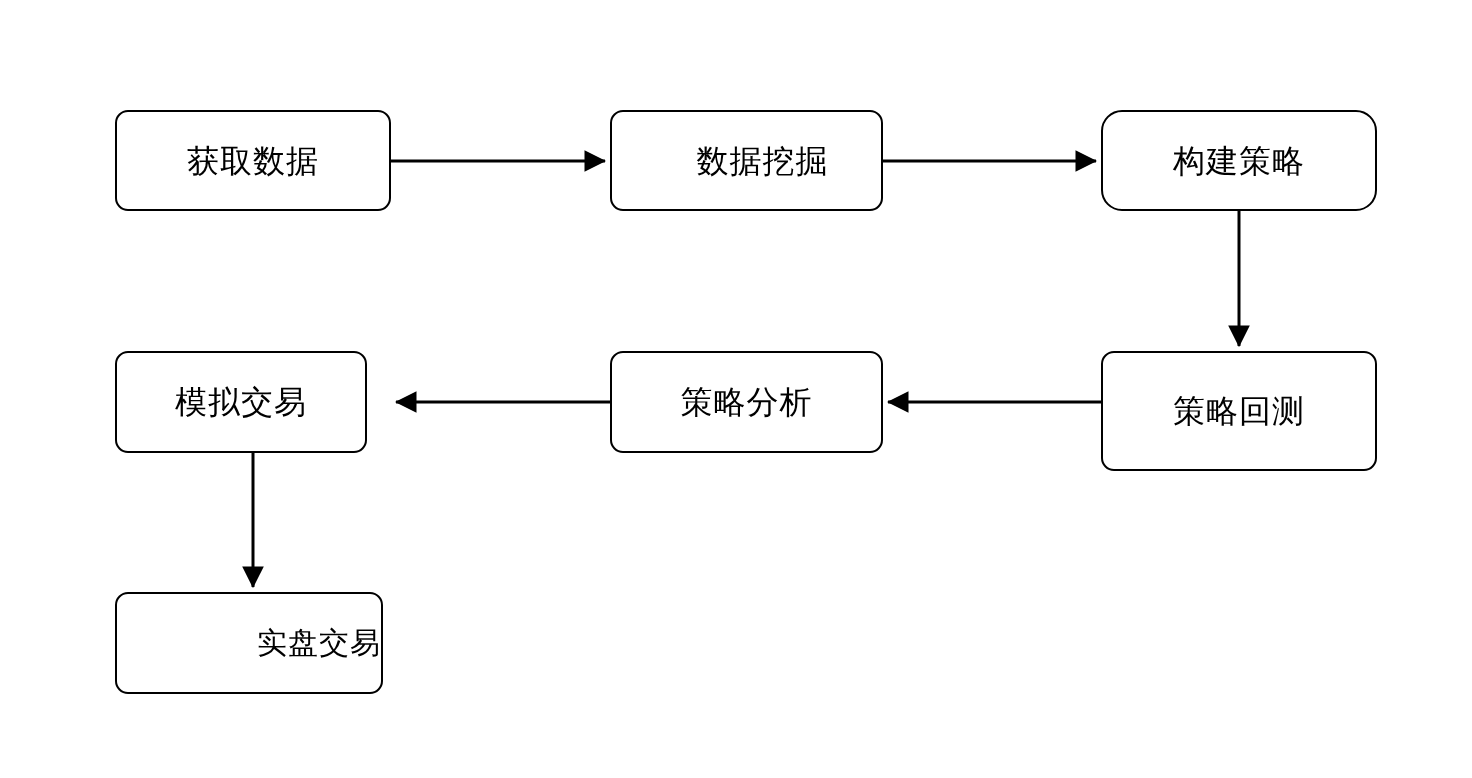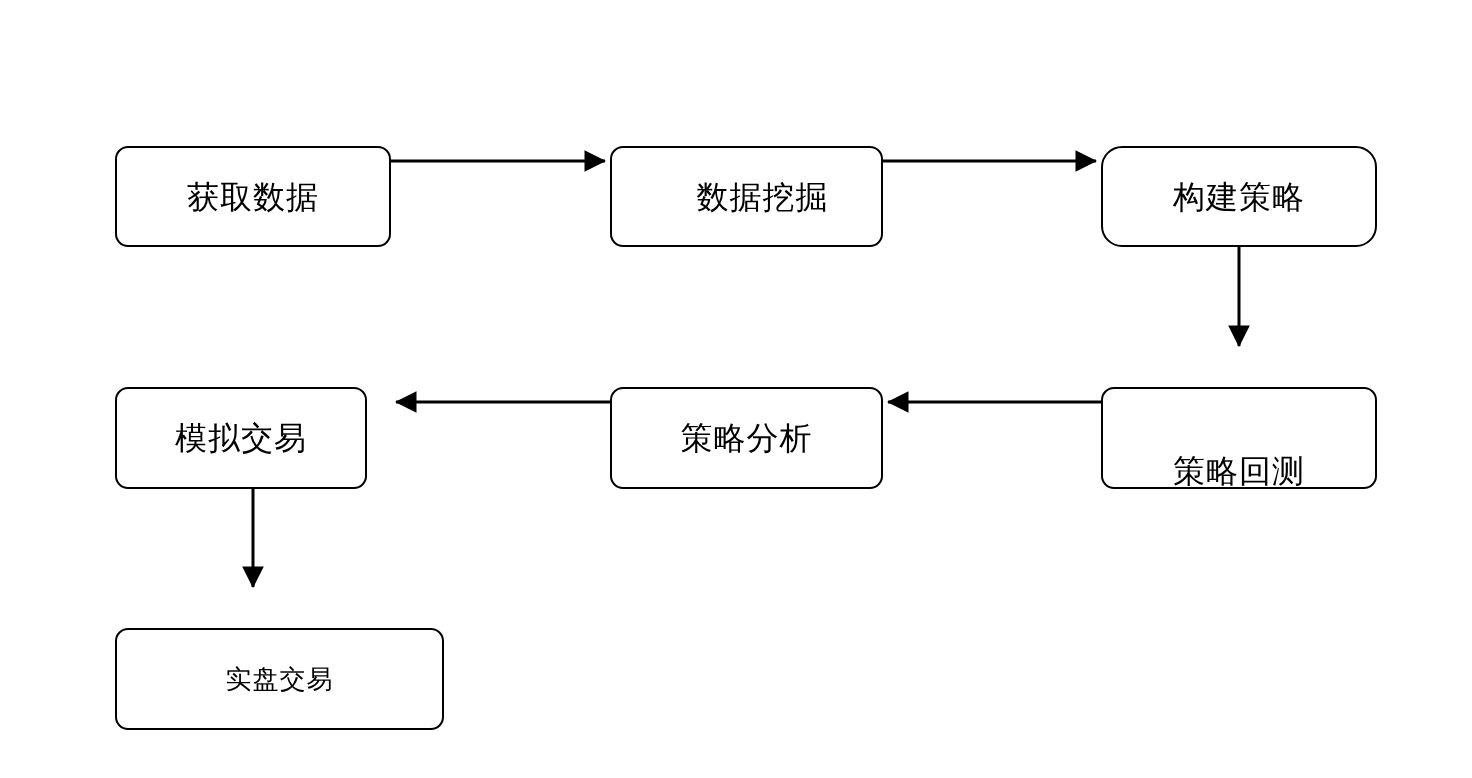--- a/index.html
+++ b/index.html
@@ -30,36 +30,35 @@
     box-sizing: border-box;
     background: #ffffff;
     border: 2px solid #000000;
     border-radius: 13px;
     display: flex;
     align-items: center;
     justify-content: center;
     color: #000000;
     letter-spacing: 1px;
     white-space: nowrap;
-    margin-top: 36px;
   }
   .node-label {
     display: block;
     line-height: 1;
   }
   
   #node-fetch-data   { left: 115px; top: 110px; width: 276px; height: 101px; font-size: 32px; }
   #node-data-mining  { left: 610px; top: 110px; width: 273px; height: 101px; font-size: 32px; padding-left: 32px; }
   #node-build-strategy { left: 1101px; top: 110px; width: 276px; height: 101px; font-size: 32px; border-radius: 21px; }
   
   #node-simulated-trading { left: 115px; top: 351px; width: 252px; height: 102px; font-size: 32px; }
   #node-strategy-analysis { left: 610px; top: 351px; width: 273px; height: 102px; font-size: 32px; }
-  #node-strategy-backtest { left: 1101px; top: 351px; width: 276px; height: 102px; font-size: 32px; align-items: flex-end; }
+  #node-strategy-backtest { left: 1101px; top: 351px; width: 276px; height: 120px; font-size: 32px; }
   
-  #node-live-trading { left: 115px; top: 592px; width: 329px; height: 102px; font-size: 26px; }
+  #node-live-trading { left: 115px; top: 592px; width: 268px; height: 102px; font-size: 30px; justify-content: flex-end; }
 </style>
 </head>
 <body>
 
 <div id="canvas">
 
   <svg id="edges" width="1472" height="778" viewBox="0 0 1472 778">
     <defs>
       <marker id="arrowhead" viewBox="0 0 10 10" refX="9.5" refY="5" markerWidth="7.2" markerHeight="7.2" orient="auto-start-reverse">
         <path d="M 0 0 L 10 5 L 0 10 z" fill="#000000"></path>

